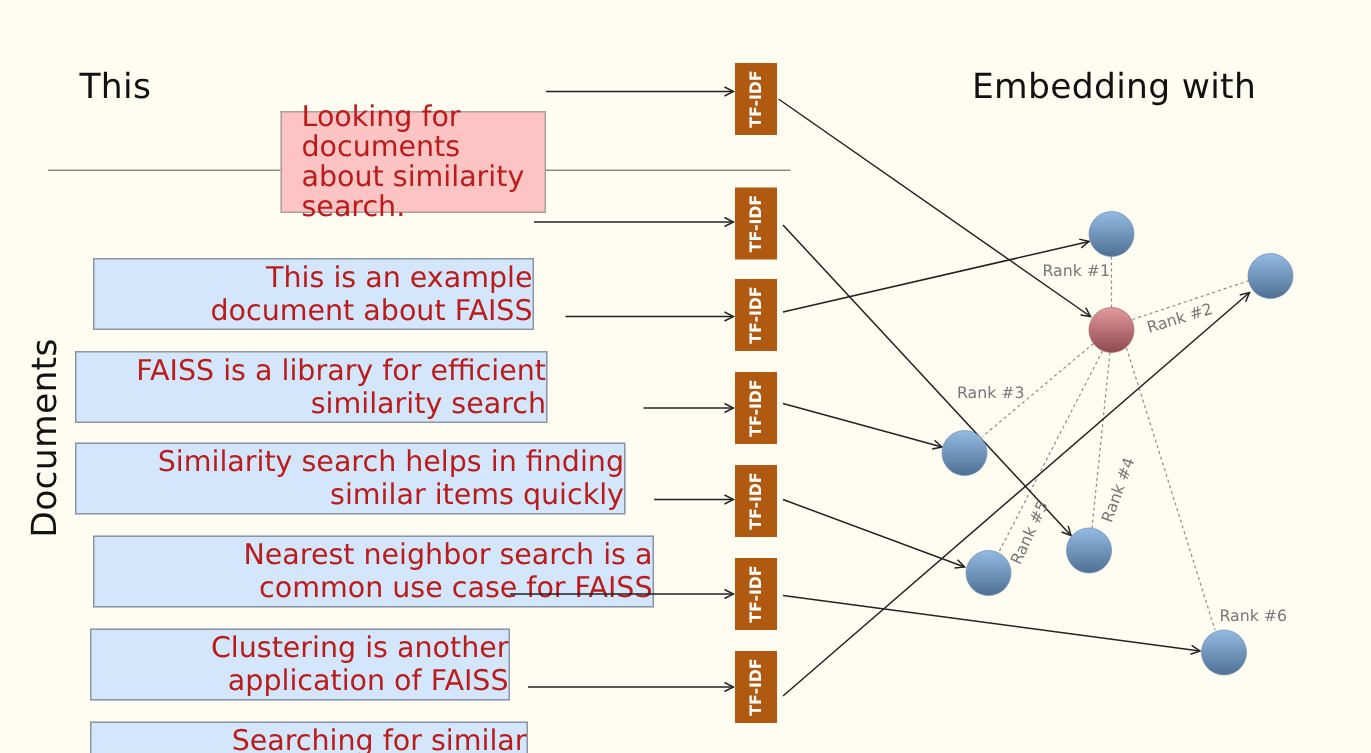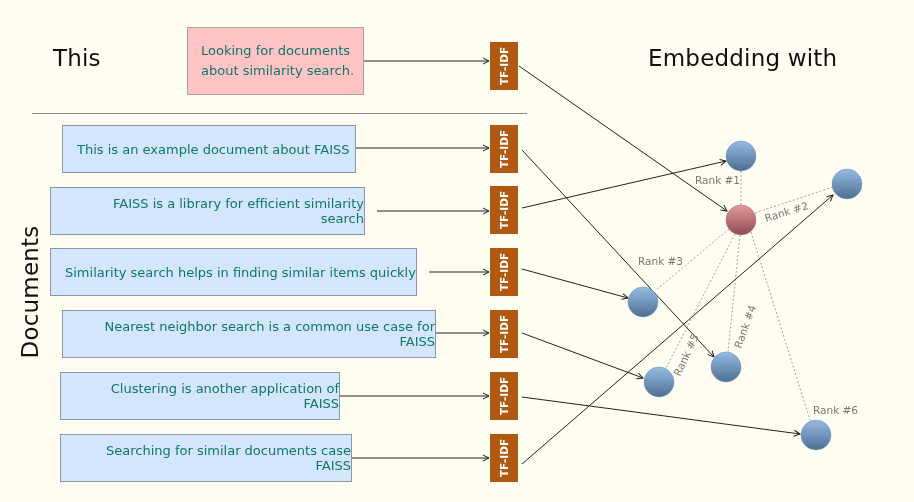--- a/index.html
+++ b/index.html
@@ -12,22 +12,23 @@
   .heading { position: absolute; font-size: 23px; font-weight: 500; color: #111; letter-spacing: 0.2px; }
   #query-heading { left: 53px; top: 45px; }
   #embed-heading { left: 648px; top: 45px; }
   #docs-heading {
     left: 30px; top: 292px; transform: translate(-50%, -50%) rotate(-90deg);
     white-space: nowrap;
   }
   .divider { position: absolute; left: 32px; top: 113px; width: 495px; height: 1px; background: #8a8a8a; }
   .box {
     position: absolute; box-sizing: border-box; border: 1px solid #8c96a3;
-    font-size: 13px; color: #0f766e; display: flex; align-items: center;
+    font-size: 19px; color: #b91c1c; display: flex; align-items: center;
     padding-left: 14px;
+    margin-top: 47px;
   }
   .query-box {
     left: 187px; top: 27px; width: 177px; height: 68px;
     background: #fec3c3; border-color: #a9a0a0; line-height: 20px; padding-left: 13px;
   }
   .doc-box { background: #d3e6fb; height: 48px; text-align: right; }
   .tfidf {
     position: absolute; width: 28px; height: 48px; background: #b05a11;
     display: flex; align-items: center; justify-content: center;
   }

